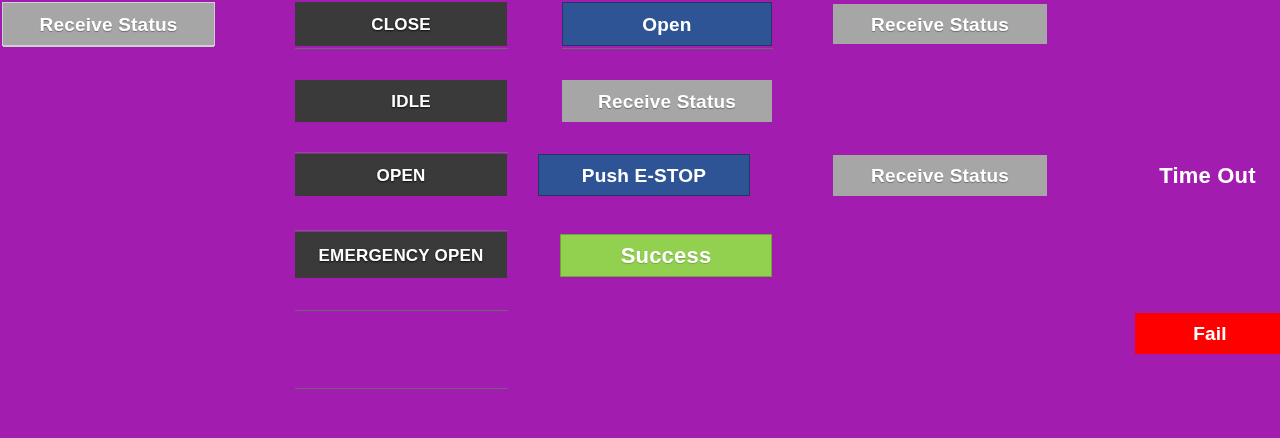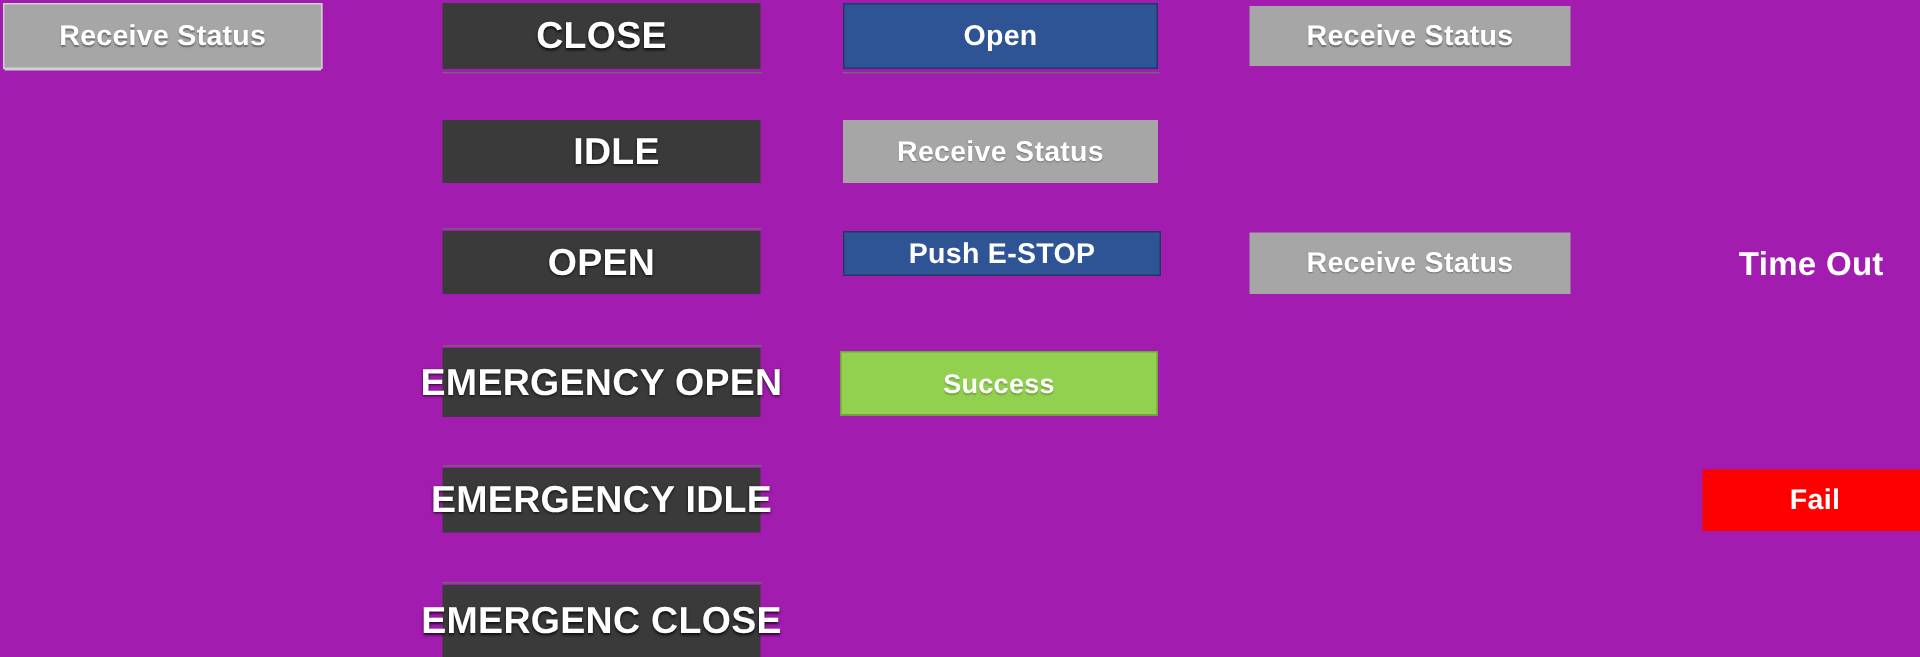--- a/index.html
+++ b/index.html
@@ -50,33 +50,33 @@
     background: #a6a6a6;
     color: #ffffff;
     font-size: 19px;
     border: 1px solid #d0d0d0;
     box-shadow: 0 2px 0 -1px #cfcfcf;
     text-shadow: 0 1px 1px rgba(0,0,0,.35);
   }
   .v-dark {
     background: #3a3a3a;
     color: #ffffff;
-    font-size: 25px;
+    font-size: 17px;
     text-shadow: 0 1px 2px rgba(0,0,0,.8);
   }
   .v-blue {
     background: #2f5496;
     color: #ffffff;
     font-size: 19px;
     border: 1px solid #1f3864;
   }
   .v-green {
     background: #92d050;
     color: #ffffff;
-    font-size: 18px;
+    font-size: 22px;
     border: 1px solid #6aa82f;
     text-shadow: 0 1px 1px rgba(0,0,0,.2);
   }
   .v-red {
     background: #ff0000;
     color: #ffffff;
     font-size: 19px;
   }
   .v-text {
     background: transparent;
@@ -102,21 +102,19 @@
     <div class="rule" style="left: 295px; top: 230px; width: 213px;"></div>
     <div class="rule" style="left: 295px; top: 310px; width: 213px;"></div>
     <div class="rule" style="left: 295px; top: 388px; width: 213px;"></div>
     <div class="cell v-gray-outlined" style="left: 2px; top: 2px; width: 213px; height: 44px;">Receive Status</div>
     <div class="cell v-dark" style="left: 295px; top: 2px; width: 212px; height: 44px;">CLOSE</div>
     <div class="cell v-blue" style="left: 562px; top: 2px; width: 210px; height: 44px;">Open</div>
     <div class="cell v-gray" style="left: 833px; top: 4px; width: 214px; height: 40px;">Receive Status</div>
     <div class="cell v-dark" style="left: 295px; top: 80px; width: 212px; height: 42px; padding-left: 20px;">IDLE</div>
     <div class="cell v-gray" style="left: 562px; top: 80px; width: 210px; height: 42px;">Receive Status</div>
     <div class="cell v-dark" style="left: 295px; top: 154px; width: 212px; height: 42px;">OPEN</div>
-    <div class="cell v-blue" style="left: 562px; top: 154px; width: 212px; height: 30px;">Push E-STOP</div>
+    <div class="cell v-blue" style="left: 538px; top: 154px; width: 212px; height: 42px;">Push E-STOP</div>
     <div class="cell v-gray" style="left: 833px; top: 155px; width: 214px; height: 41px;">Receive Status</div>
     <div class="cell v-text" style="left: 1135px; top: 155px; width: 145px; height: 41px;">Time Out</div>
     <div class="cell v-dark" style="left: 295px; top: 232px; width: 212px; height: 46px; text-align: center;">EMERGENCY OPEN</div>
     <div class="cell v-green" style="left: 560px; top: 234px; width: 212px; height: 43px;">Success</div>
-    <div class="cell v-dark" style="left: 295px; top: 312px; width: 212px; height: 43px;">EMERGENCY IDLE</div>
     <div class="cell v-red" style="left: 1135px; top: 313px; width: 150px; height: 41px;">Fail</div>
-    <div class="cell v-dark" style="left: 295px; top: 390px; width: 212px; height: 48px;">EMERGENC CLOSE</div>
   </div>
 
 </body></html>

